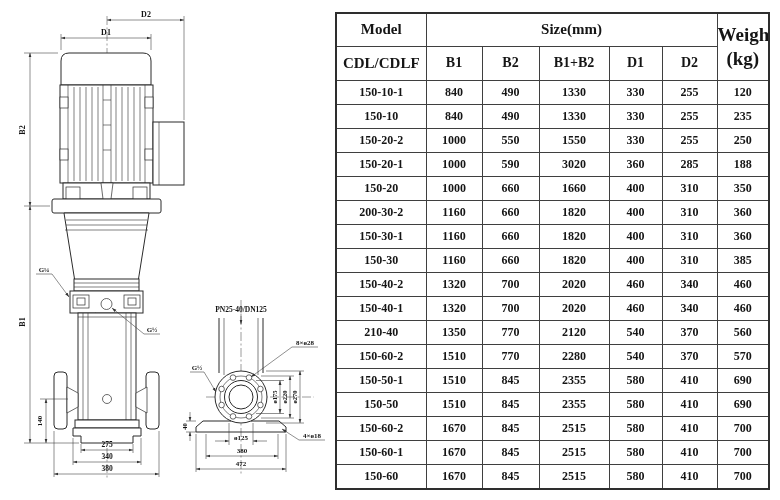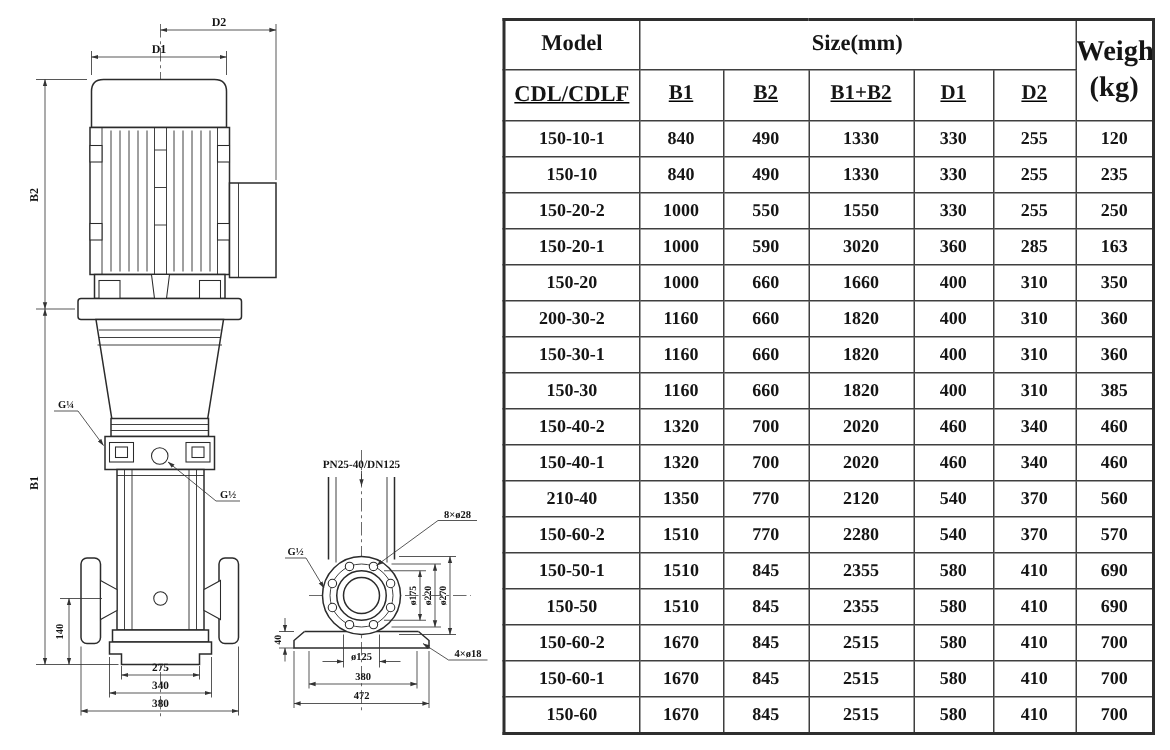--- a/index.html
+++ b/index.html
@@ -15,21 +15,21 @@
   }
   .spec-table th,.spec-table td{
     border:1px solid #3f3f3f;text-align:center;vertical-align:middle;
     color:#151515;padding:0;overflow:hidden;white-space:nowrap;
   }
   .spec-table{border:2px solid #2e2e2e;}
   .hdr-big{font-size:15px;font-weight:bold;}
   .hdr-col{font-size:14px;font-weight:bold;}
   .weight-cell{font-size:19px;font-weight:bold;line-height:1.25;}
   .spec-table thead tr.r1{height:33px;}
-  .spec-table thead tr.r2{height:34px;text-decoration:underline;}
+  .spec-table thead tr.r2{height:34px;}
   .spec-table tbody td{font-size:12px;font-weight:bold;}
   
   .ln{stroke:#2b2b2b;stroke-width:1;fill:none;}
   .ln-thin{stroke:#2b2b2b;stroke-width:0.6;fill:none;}
   .fillw{fill:#ffffff;stroke:#2b2b2b;stroke-width:1;}
   .fillw-thin{fill:#ffffff;stroke:#2b2b2b;stroke-width:0.7;}
   .cl{stroke:#4a4a4a;stroke-width:0.55;fill:none;stroke-dasharray:9 2.5 2 2.5;}
   .dim{stroke:#333;stroke-width:0.55;fill:none;}
   .dt{font-family:"Liberation Serif",serif;font-weight:bold;fill:#141414;}
   .t8{font-size:8px;}
@@ -354,21 +354,21 @@
           <td>255</td>
           <td>250</td>
         </tr>
         <tr>
           <td>150-20-1</td>
           <td>1000</td>
           <td>590</td>
           <td>3020</td>
           <td>360</td>
           <td>285</td>
-          <td>163</td>
+          <td>188</td>
         </tr>
         <tr>
           <td>150-20</td>
           <td>1000</td>
           <td>660</td>
           <td>1660</td>
           <td>400</td>
           <td>310</td>
           <td>350</td>
         </tr>

